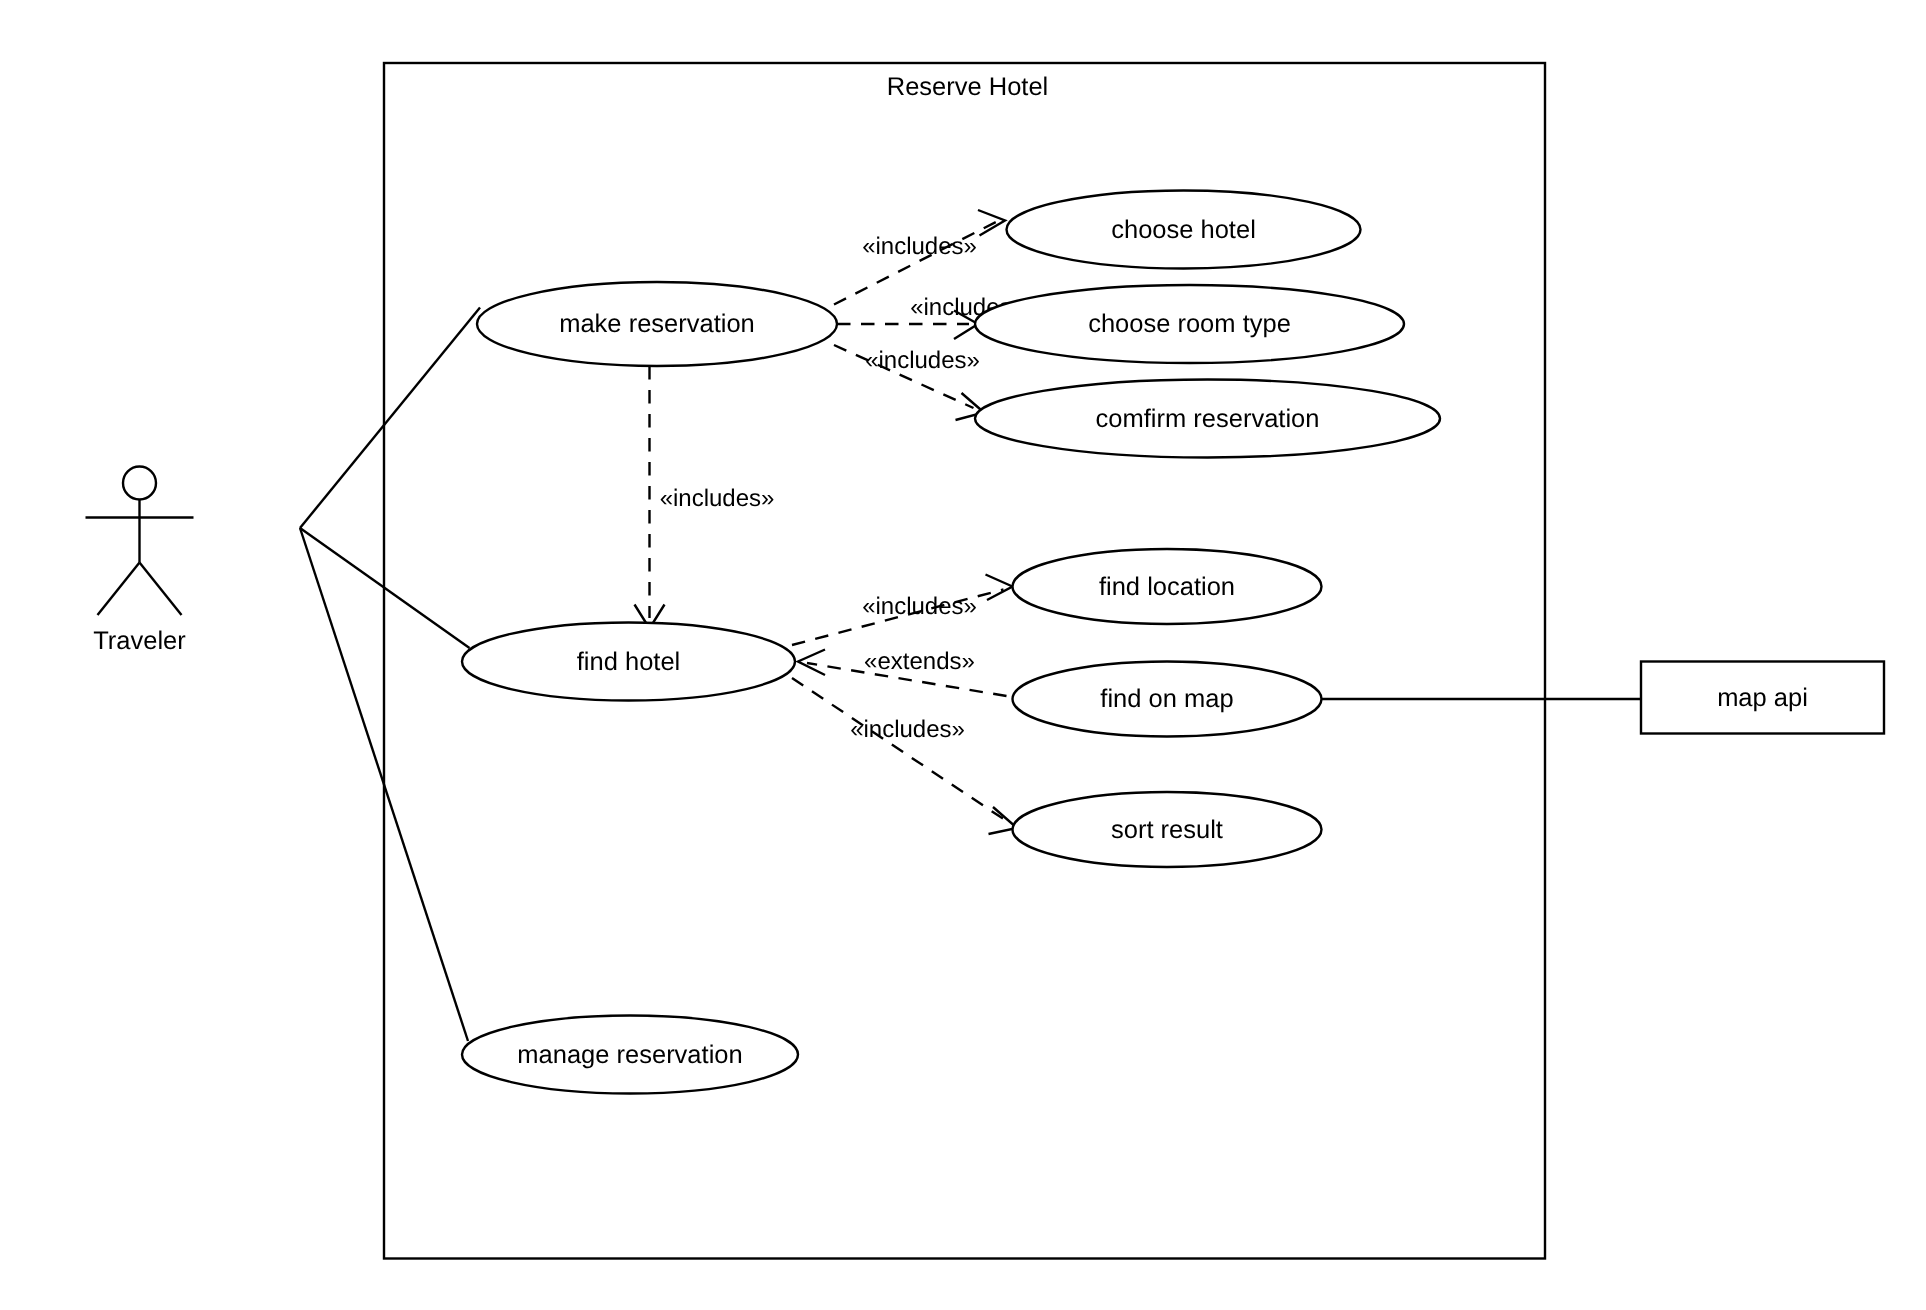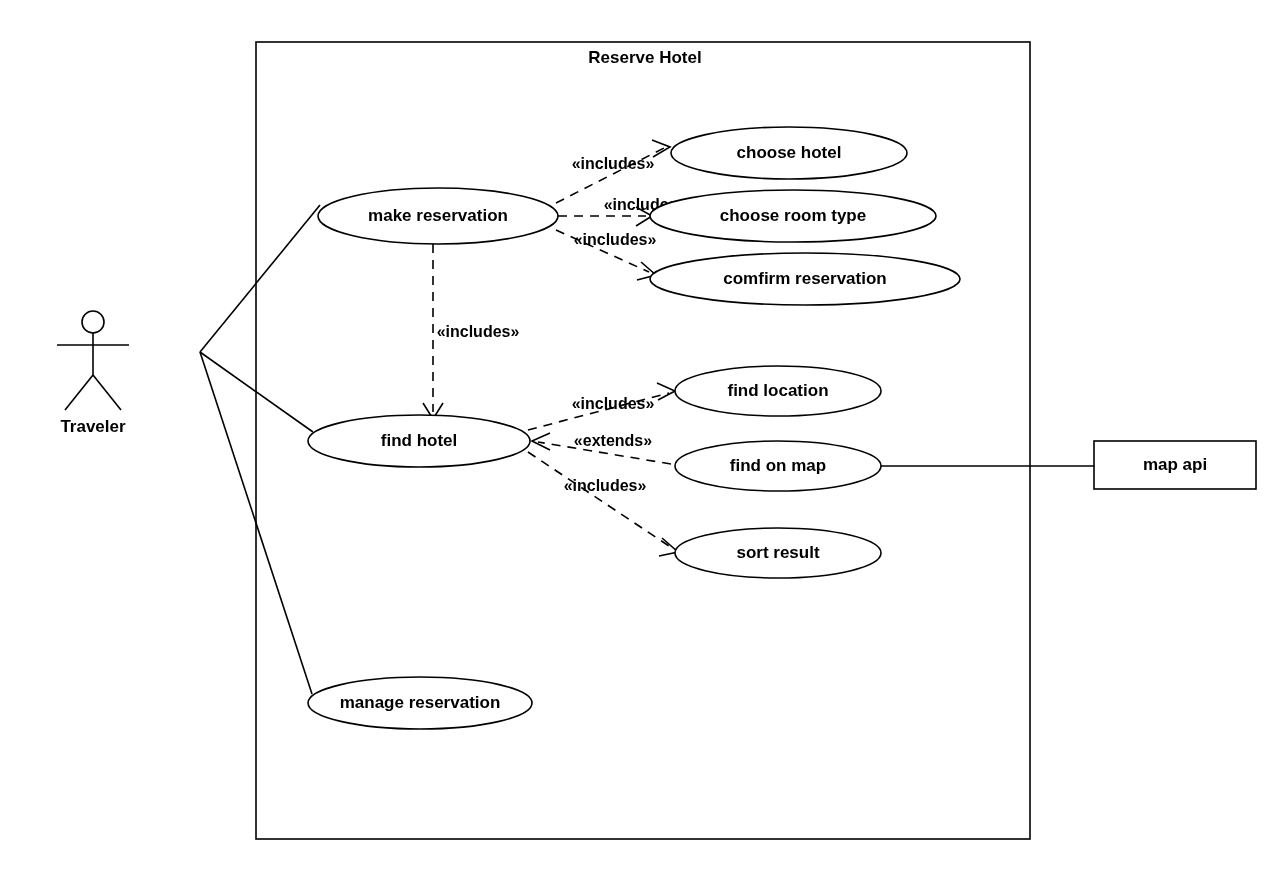--- a/index.html
+++ b/index.html
@@ -14,21 +14,20 @@
     font-family: "Liberation Sans", sans-serif;
     position: relative;
     overflow: hidden;
   }
   #diagram-root {
     position: absolute;
     left: 0;
     top: 0;
     width: 1284px;
     height: 873px;
-    font-weight: bold;
   }
   svg#uml-canvas {
     display: block;
     width: 1284px;
     height: 873px;
   }
   .uml-stroke {
     fill: none;
     stroke: #000000;
     stroke-width: 1.6;

